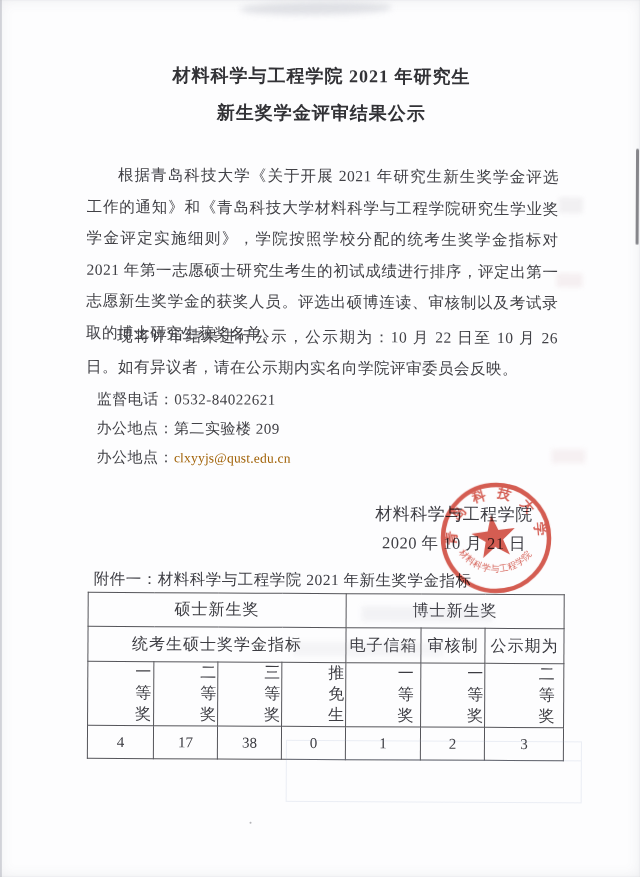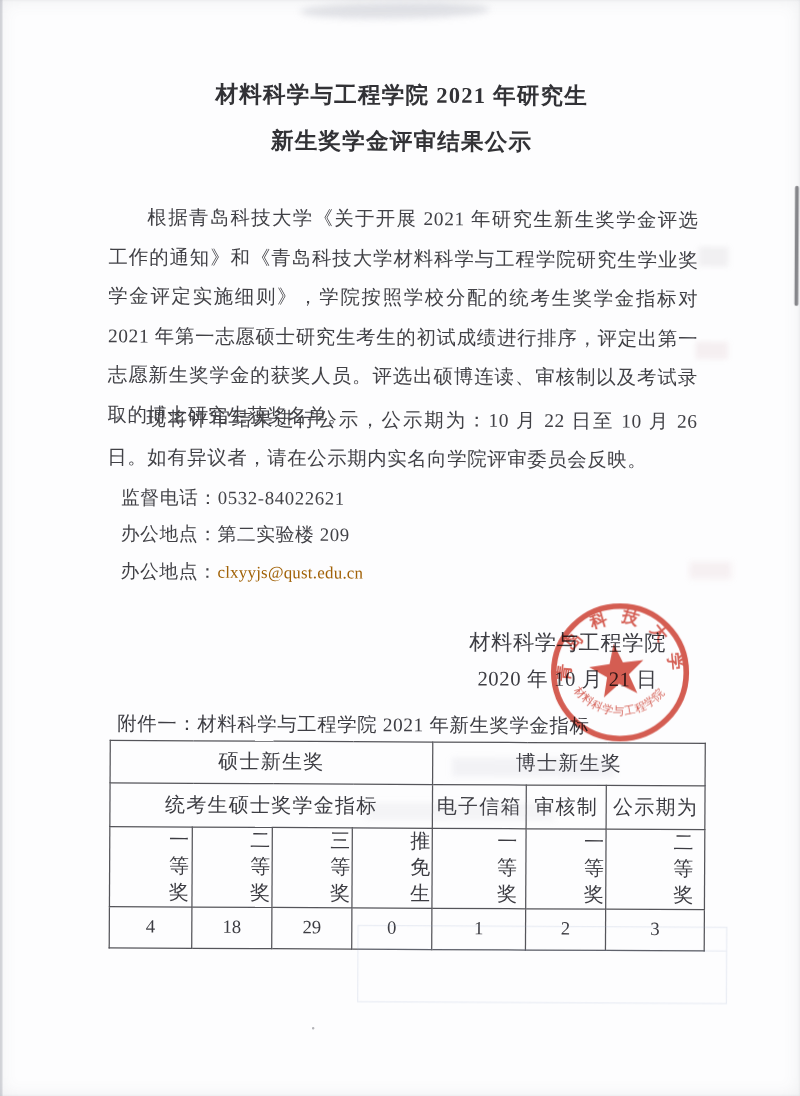--- a/index.html
+++ b/index.html
@@ -121,22 +121,22 @@
           <td>一等奖</td>
           <td>二等奖</td>
           <td>三等奖</td>
           <td>推免生</td>
           <td>一等奖</td>
           <td>一等奖</td>
           <td>二等奖</td>
         </tr>
         <tr class="r4">
           <td>4</td>
-          <td>18</td>
-          <td>29</td>
+          <td>17</td>
+          <td>38</td>
           <td>0</td>
           <td>1</td>
           <td>2</td>
           <td>3</td>
         </tr>
       </tbody>
         </table>
     </div>
 
     <svg class="seal" viewBox="0 0 120 120">

